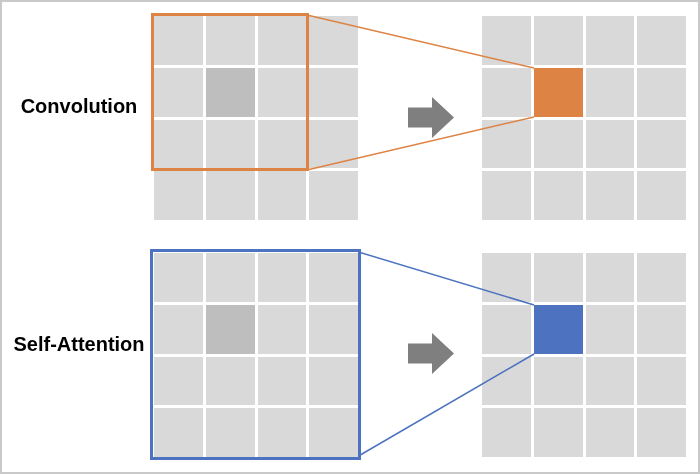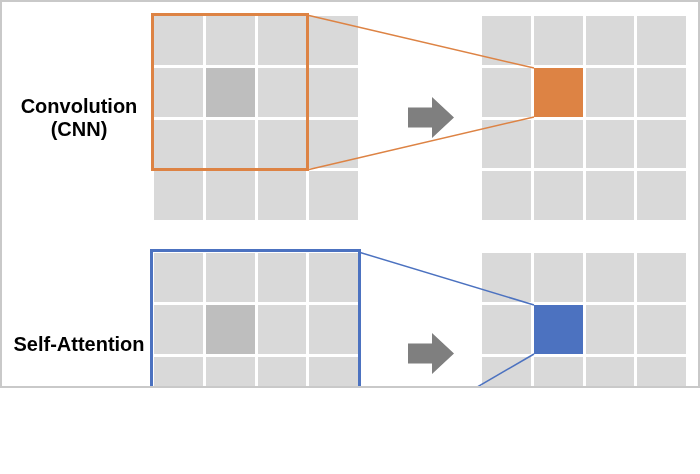--- a/index.html
+++ b/index.html
@@ -1,19 +1,19 @@
 <!DOCTYPE html>
 <html style="--background: #FFFFFF; --frame_border: #C9C9C9; --cell: #D9D9D9; --center_cell: #BEBEBE; --orange: #DD8344; --blue: #4C72C0; --arrow: #7F7F7F; --label_text: #000000;"><head>
 <meta charset="utf-8">
 <style>
   html, body { margin: 0; padding: 0; background: #fff; }
   .canvas {
     position: relative;
     width: 700px;
-    height: 388px;
+    height: 474px;
     background: var(--background, #fff);
     font-family: "Liberation Sans", sans-serif;
     overflow: hidden;
   }
   
   .canvas::after {
     content: "";
     position: absolute;
     inset: 0;
     border: 2px solid var(--frame_border, #c9c9c9);
@@ -61,21 +61,20 @@
   .blue-line   { stroke: var(--blue, #4c72c0);   stroke-width: 1.5; fill: none; }
   .arrow       { fill: var(--arrow, #7f7f7f); stroke: none; }
 </style>
 </head>
 <body>
 
 <div class="canvas">
 
   <div class="row-label" id="label-cnn">
     <div>Convolution</div>
-    <div>(CNN)</div>
   </div>
 
   <div class="grid" id="grid-cnn-input">
       <div class="cell"></div>
       <div class="cell"></div>
       <div class="cell"></div>
       <div class="cell"></div>
       <div class="cell"></div>
       <div class="cell" style="background: rgb(190, 190, 190);"></div>
       <div class="cell"></div>

